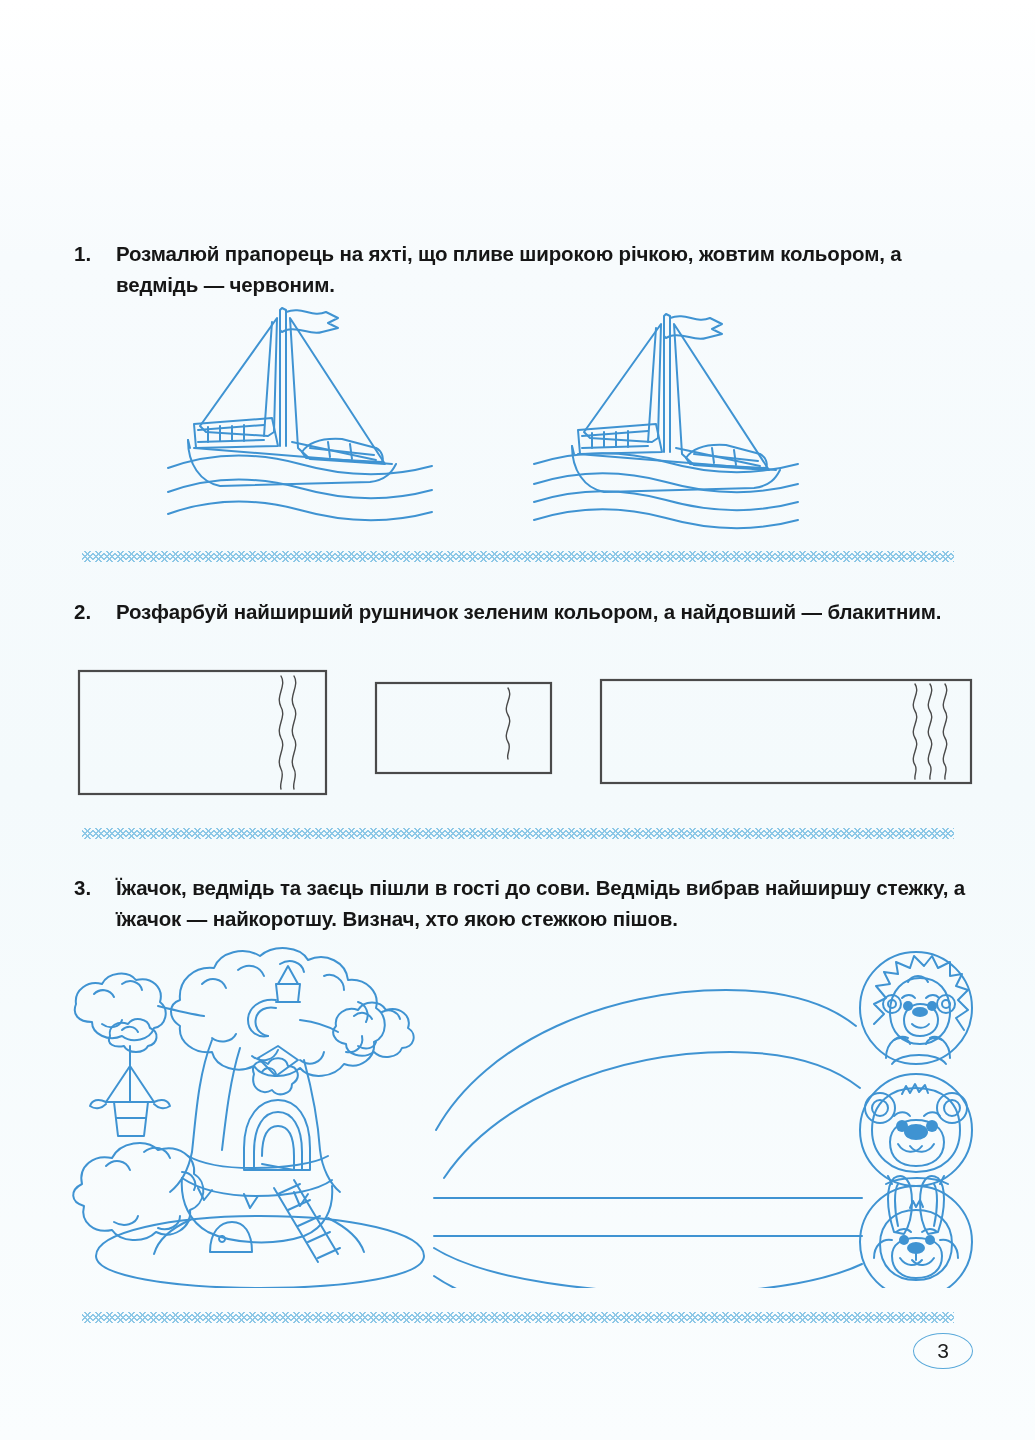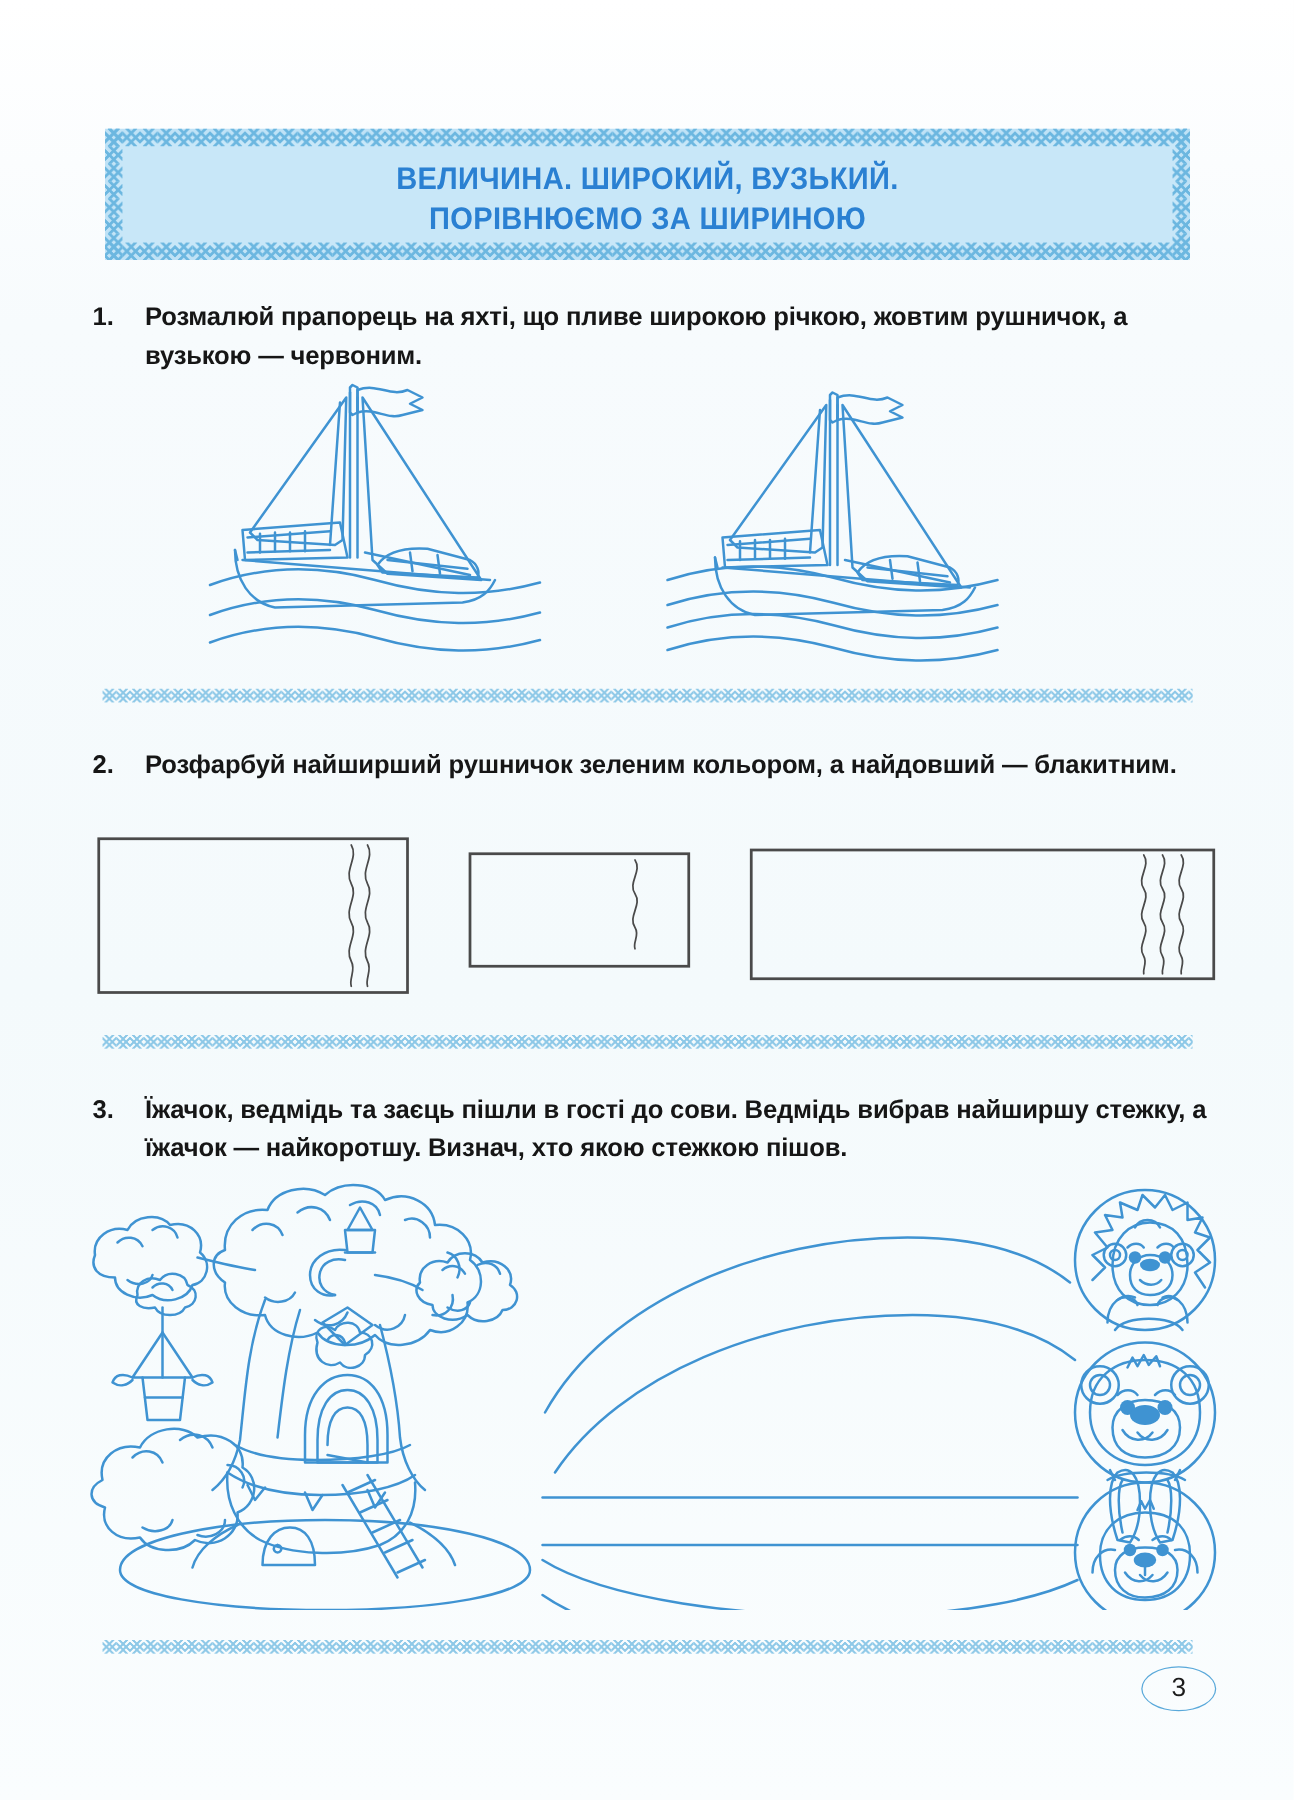--- a/index.html
+++ b/index.html
@@ -134,35 +134,24 @@
     font-family: "Liberation Sans", sans-serif;
   }
   svg { display: block; }
 </style>
 </head>
 <body>
 
 <div class="page">
   <div class="paper-tint"></div>
 
-  <div class="banner">
-    <div class="banner-inner"></div>
-    <div class="diamond-edge de-top"></div>
-    <div class="diamond-edge de-bottom"></div>
-    <div class="diamond-edge de-left"></div>
-    <div class="diamond-edge de-right"></div>
-    <div class="banner-title">
-      <div>ВЕЛИЧИНА. ШИРОКИЙ, ВУЗЬКИЙ.</div>
-      <div>ПОРІВНЮЄМО ЗА ШИРИНОЮ</div>
-    </div>
-  </div>
 
   <div class="task" id="task1">
     <span class="task-num">1.</span>
-    <span class="task-text">Розмалюй прапорець на яхті, що пливе широкою річкою, жовтим рушничок, а вузькою — червоним.</span>
+    <span class="task-text">Розмалюй прапорець на яхті, що пливе широкою річкою, жовтим кольором, а ведмідь — червоним.</span>
   </div>
 
   <div class="illus" id="boats">
     <svg width="700" height="236" viewBox="0 0 700 236" fill="none" stroke="#3f93d2" stroke-width="2" stroke-linecap="round" stroke-linejoin="round">
 
       <g>
 
         <path d="M120 18 L120 150"></path>
         <path d="M126 22 L126 150"></path>
 

